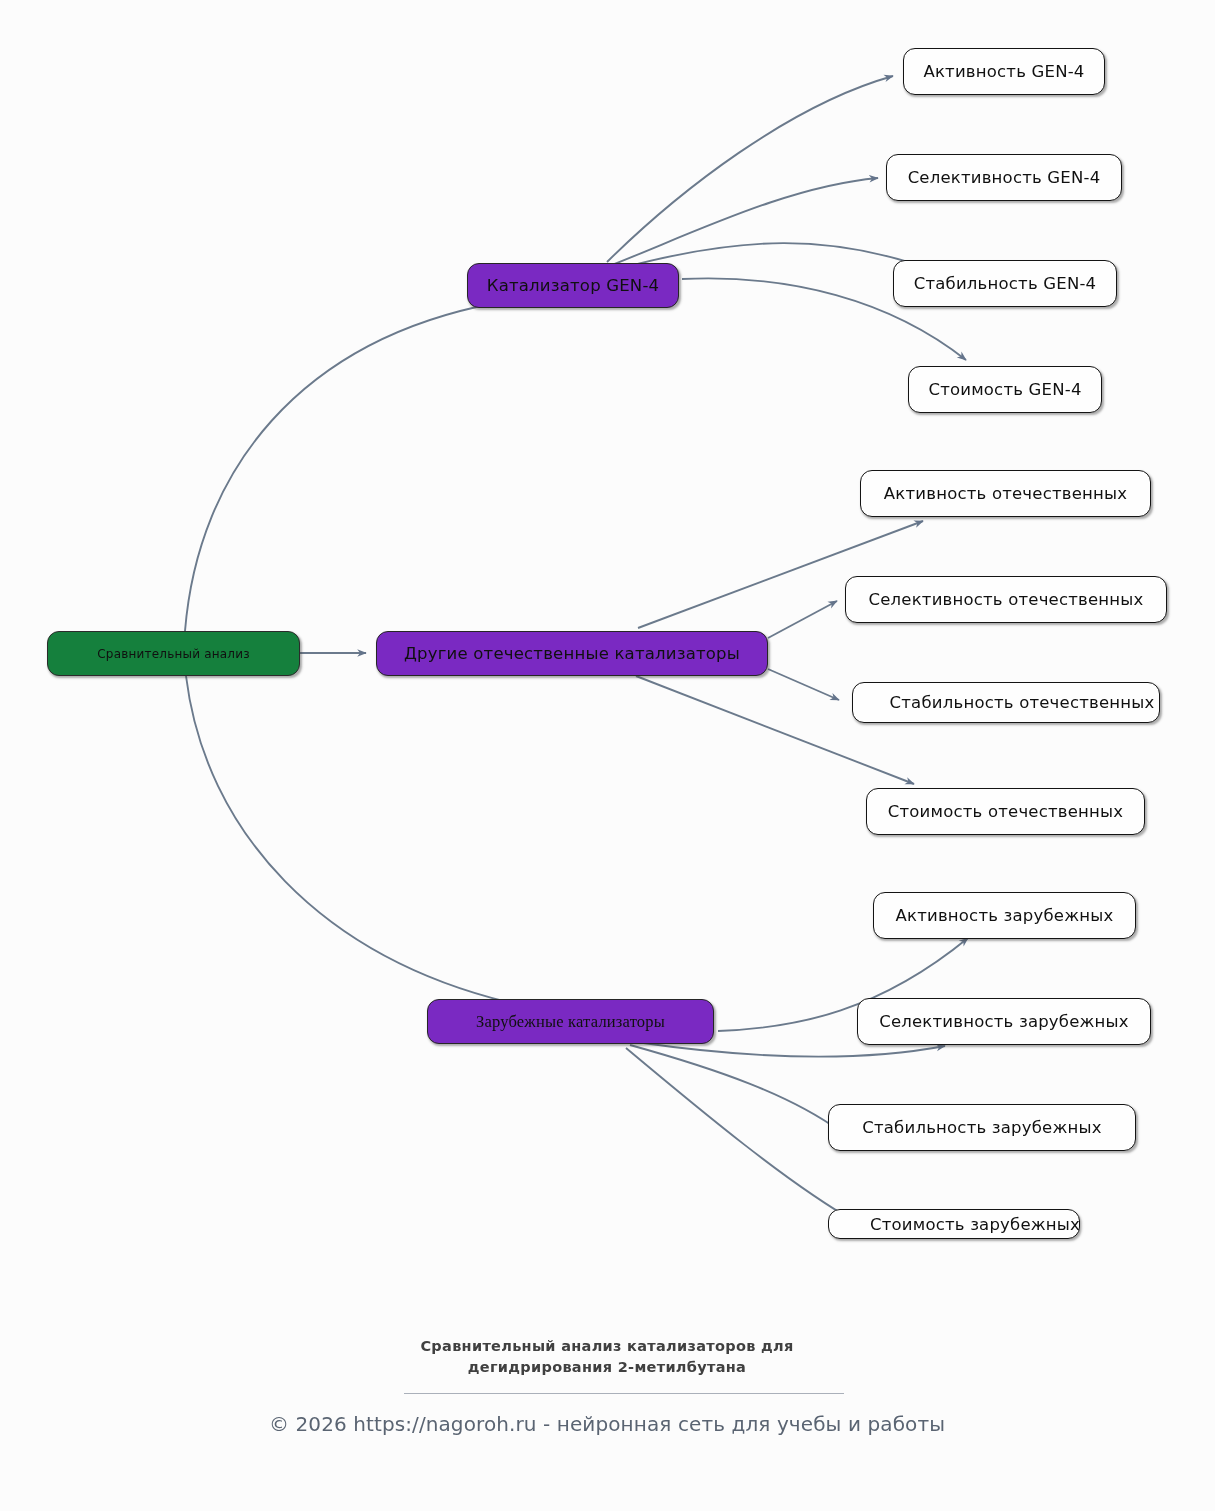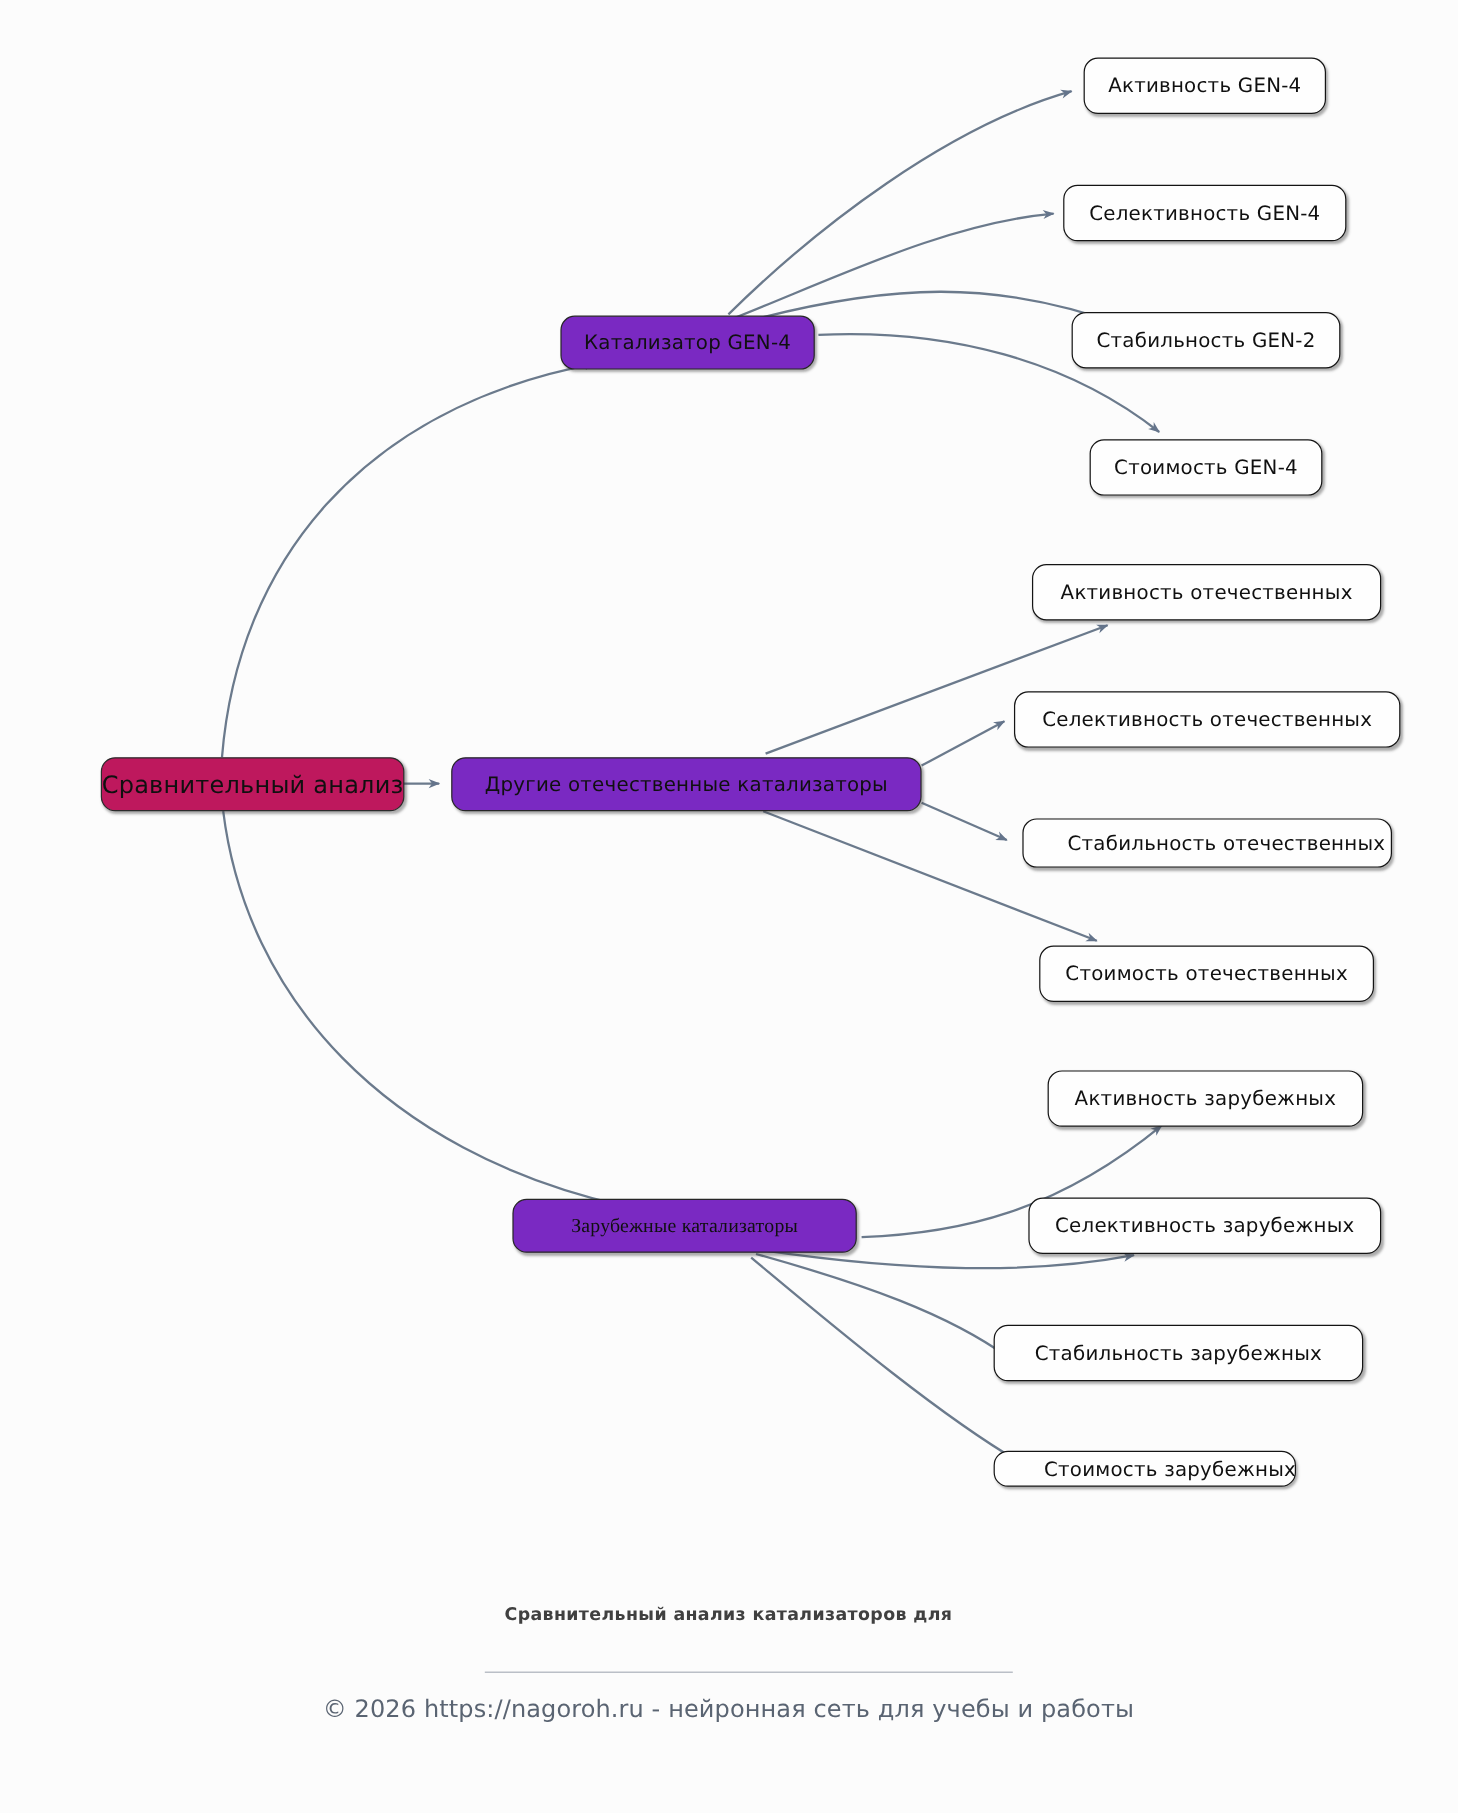--- a/index.html
+++ b/index.html
@@ -32,24 +32,23 @@
     justify-content: center;
     text-align: center;
     white-space: nowrap;
     border-radius: 12px;
     border: 1.6px solid #1a1a1a;
     color: #101010;
     letter-spacing: 0.2px;
     box-shadow: 1.5px 2px 2.2px rgba(60,60,60,0.42);
   }
   .node.root {
-    background: #be185d;
+    background: #15803d;
     border-color: #2b2b2b;
-    font-size: 20px;
-    margin-left: 37px;
+    font-size: 12px;
   }
   .node.branch {
     background: #7a29c2;
     border-color: #262626;
     font-size: 16.5px;
   }
   .node.leaf {
     background: #fefefe;
     border-color: #141414;
     font-size: 16.5px;
@@ -127,21 +126,21 @@
     <span>Катализатор GEN-4</span>
   </div>
 
   <div class="node leaf" style="left:903px; top:48px; width:202px; height:47px;">
     <span>Активность GEN-4</span>
   </div>
   <div class="node leaf" style="left:886px; top:154px; width:236px; height:47px;">
     <span>Селективность GEN-4</span>
   </div>
   <div class="node leaf" style="left:893px; top:260px; width:224px; height:47px;">
-    <span>Стабильность GEN-2</span>
+    <span>Стабильность GEN-4</span>
   </div>
   <div class="node leaf" style="left:908px; top:366px; width:194px; height:47px;">
     <span>Стоимость GEN-4</span>
   </div>
 
   <div class="node branch" style="left:376px; top:631px; width:392px; height:45px;">
     <span>Другие отечественные катализаторы</span>
   </div>
 
   <div class="node leaf" style="left:860px; top:470px; width:291px; height:47px;">
@@ -169,17 +168,18 @@
   </div>
   <div class="node leaf" style="left:828px; top:1104px; width:308px; height:47px;">
     <span>Стабильность зарубежных</span>
   </div>
   <div class="node leaf" style="left:828px; top:1209px; width:252px; height:30px;padding-left:42px;">
     <span>Стоимость зарубежных</span>
   </div>
 
   <div id="footer-title">
     <div>Сравнительный анализ катализаторов для</div>
+    <div>дегидрирования 2-метилбутана</div>
   </div>
   <div id="footer-rule"></div>
   <div id="footer-credit">© 2026 https://nagoroh.ru - нейронная сеть для учебы и работы</div>
 
 </div>
 
 </body></html>

